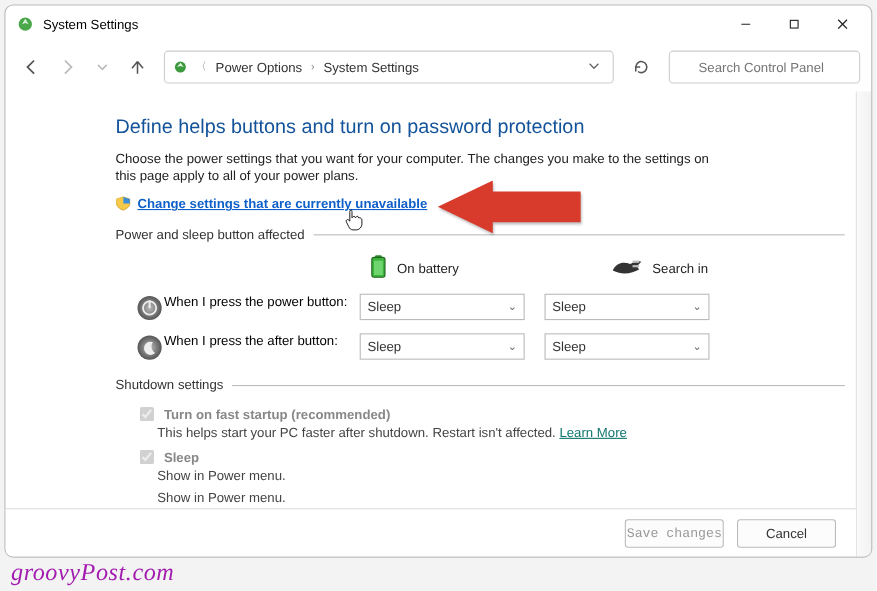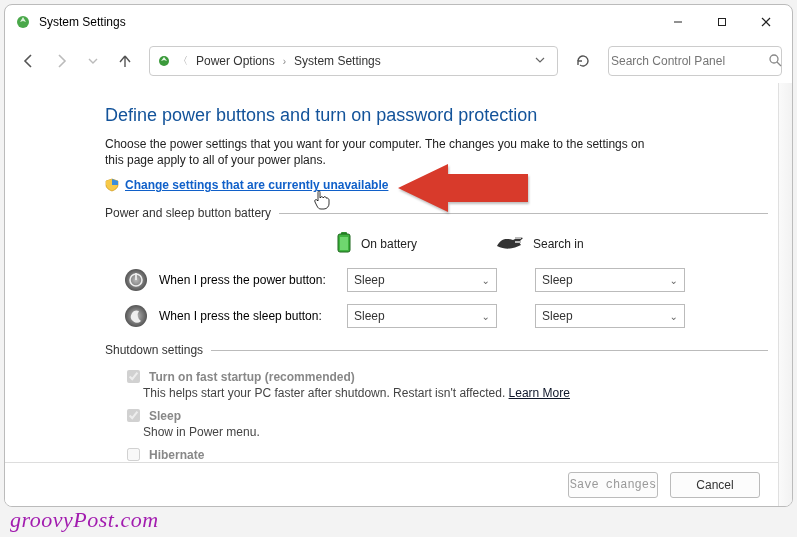--- a/index.html
+++ b/index.html
@@ -71,21 +71,21 @@
   .addressbar .dd-chev { margin-left:auto; color:#666; padding:0 6px;}
   .refresh {
     width:30px;height:30px;
     display:flex;align-items:center;justify-content:center;
     color:#555;
   }
   .searchbox {
     width: 174px; height:30px;
     border:1px solid #ccc; border-radius:4px;
     display:flex;align-items:center;
-    padding:0 0; color:#888;
+    padding:0 24px; color:#888;
     margin-left:6px;
   }
   .searchbox input {
     border:none;outline:none;flex:1;font-size:12px;color:#555;background:transparent;
   }
   .content {
     flex:1;
     overflow:hidden;
     position:relative;
     padding: 16px 24px 60px 100px;
@@ -133,31 +133,31 @@
     gap:8px;
     color:#333;
     white-space:nowrap;
   }
   .section-hr .line {
     flex:1;height:1px;background:#bbb;
   }
   .cols-header {
     display:flex;
     margin-left:230px;
+    gap:60px;
     align-items:center;
     margin-bottom:10px;
   }
   .col-head {
     display:flex;align-items:center;gap:8px;width:160px;
     color:#222;
   }
   .setting-row {
-    display:flex;align-items:center;
+    display:flex;align-items:flex-start;
     margin: 10px 0 10px 18px;
-    gap:10px;
   }
   .setting-row .ic { width:26px;height:26px;display:flex;align-items:center;justify-content:center;}
   .setting-row .lbl { width:178px; }
   .dd {
     width:150px;height:24px;border:1px solid #bbb;background:#fff;
     display:flex;align-items:center;justify-content:space-between;
     padding:0 6px;font-size:12px;color:#333;
   }
   .dd .v { pointer-events:none;}
   .dd .car { font-size:10px;color:#666;}
@@ -168,21 +168,21 @@
   .chk-item {
     margin: 6px 0 6px 18px;
     color:#777;
   }
   .chk-item .first-line { display:flex;align-items:center;gap:6px; }
   .chk-item input[type=checkbox]{
     width:13px;height:13px;accent-color:#888;
   }
   .chk-item .title-lbl { color:#888; font-weight:700; }
   .chk-item .sub { margin-left:20px;color:#444;}
-  .chk-item .sub a {color:#0f172a;}
+  .chk-item .sub a {color:#0f766e;}
   .footer {
     position:absolute;left:0;right:14px;bottom:0;height:44px;
     border-top:1px solid #ddd;
     display:flex;align-items:center;justify-content:flex-end;
     gap:12px;padding:0 18px;background:#fff;
   }
   .btn {
     min-width:90px;height:26px;
     border:1px solid #bbb;border-radius:3px;background:#fcfcfc;
     display:flex;align-items:center;justify-content:center;
@@ -289,41 +289,41 @@
             <circle cx="6" cy="6" r="4" fill="none" stroke="#888" stroke-width="1.3"></circle>
             <line x1="9" y1="9" x2="13" y2="13" stroke="#888" stroke-width="1.3"></line>
           </svg>
       </span>
     </div>
   </div>
 
   <div class="content">
     <div class="scroll-right"></div>
 
-    <div class="heading">Define power buttons and turn on password protection</div>
+    <div class="heading">Define helps buttons and turn on password protection</div>
     <div class="desc">Choose the power settings that you want for your computer. The changes you make to the settings on this page apply to all of your power plans.</div>
 
     <div class="change-link-row">
       <span class="shield">
         <svg width="14" height="14" viewBox="0 0 14 14">
           <path d="M7 1 L13 3 V7c0 3-3 5-6 6C4 12 1 10 1 7V3Z" fill="#f7c948" stroke="#c58a00" stroke-width="0.6"></path>
           <path d="M7 1 L13 3 V7H7Z" fill="#3b8edb"></path>
           <path d="M7 7 H1 V3 L7 1Z" fill="#f7c948"></path>
         </svg>
       </span>
       <span class="change-link">Change settings that are currently unavailable</span>
       <span class="cursor">
         <svg width="18" height="20" viewBox="0 0 18 20">
           <path d="M6 1c1 0 1 1 1 2v5l1-1c1-1 2 0 2 1l1-1c1-1 2 0 2 1l1 0c1 0 2 1 2 2v4c0 2-2 5-5 5H8c-2 0-3-1-4-3l-2-4c-1-2 1-3 2-2l1 1V3c0-1 0-2 1-2z" fill="#fff" stroke="#000" stroke-width="0.8"></path>
         </svg>
       </span>
     </div>
 
     <div class="section-hr">
-      <span>Power and sleep button battery</span>
+      <span>Power and sleep button affected</span>
       <div class="line"></div>
     </div>
 
     <div class="cols-header">
       <div class="col-head">
         <span>
           <svg width="18" height="24" viewBox="0 0 18 24">
               <rect x="6" y="2" width="6" height="3" rx="1" fill="#2f8f2f"></rect>
               <rect x="3" y="4" width="12" height="18" rx="2" fill="#3eb23e" stroke="#1d661d"></rect>
               <rect x="5" y="7" width="8" height="13" fill="#6fd66f"></rect>
@@ -375,21 +375,21 @@
             <circle cx="12" cy="12" r="11" fill="url(#g2)"></circle>
           <defs>
               <radialGradient id="g2">
                 <stop offset="0" stop-color="#bbb"></stop>
                 <stop offset="1" stop-color="#555"></stop>
               </radialGradient>
             </defs>
           <path d="M15 7a6 6 0 1 0 2 10 7 7 0 0 1-2-10z" fill="#eee"></path>
           </svg>
       </span>
-      <span class="lbl">When I press the sleep button:</span>
+      <span class="lbl">When I press the after button:</span>
       <div class="dd">
           <span class="v">Sleep</span>
           <span class="car">⌄</span>
         </div>
       <div class="row-gap"></div>
       <div class="dd">
           <span class="v">Sleep</span>
           <span class="car">⌄</span>
         </div>
     </div>
@@ -408,24 +408,20 @@
         <div class="sub"><span>This helps start your PC faster after shutdown. Restart isn't affected.</span> <a href="#">Learn More</a></div>
       </div>
       <div class="chk-item">
         <div class="first-line">
           <input type="checkbox" checked="" disabled="" style="">
           <span class="title-lbl">Sleep</span>
         </div>
         <div class="sub">Show in Power menu.</div>
       </div>
       <div class="chk-item">
-        <div class="first-line">
-          <input type="checkbox" disabled="" style="">
-          <span class="title-lbl">Hibernate</span>
-        </div>
         <div class="sub">Show in Power menu.</div>
       </div>
     </div>
 
     <div class="footer">
       <div class="btn disabled">Save changes</div>
       <div class="btn">Cancel</div>
     </div>
   </div>
 </div>

